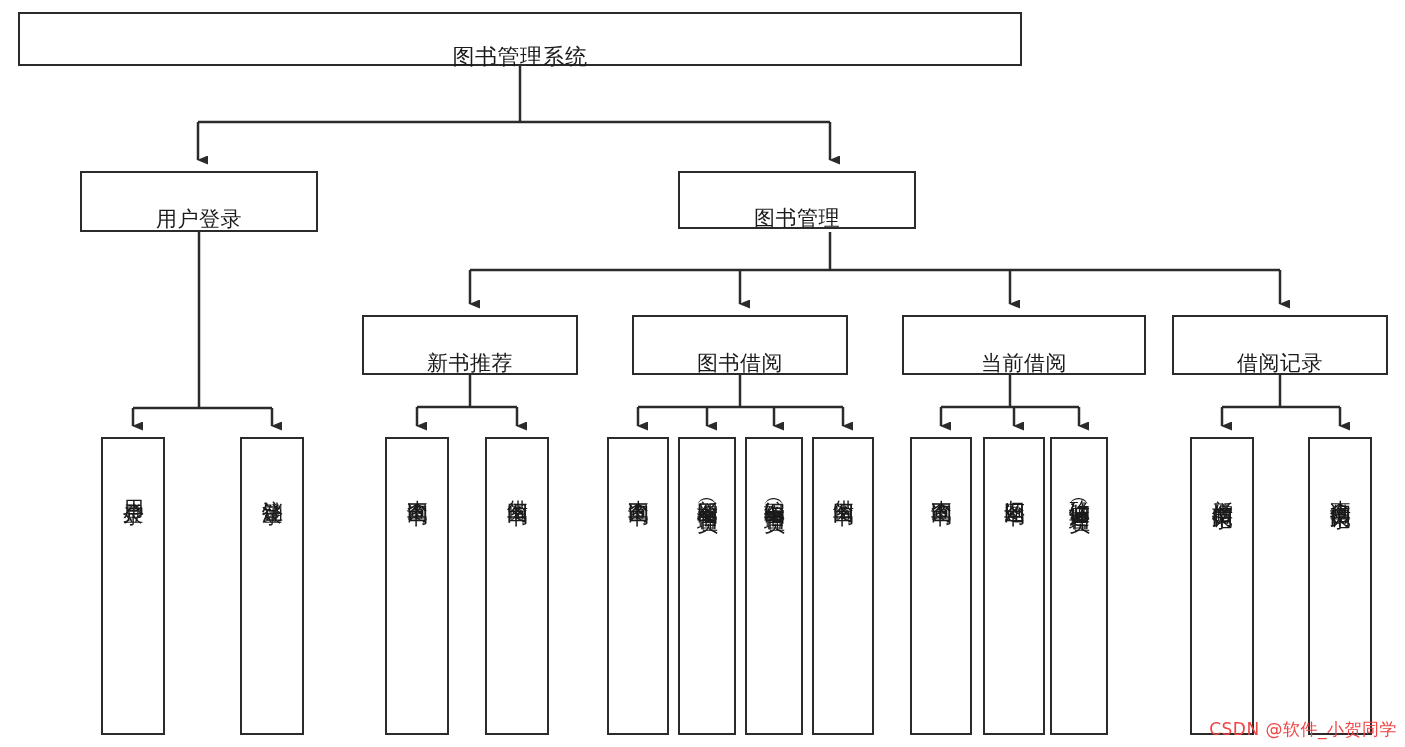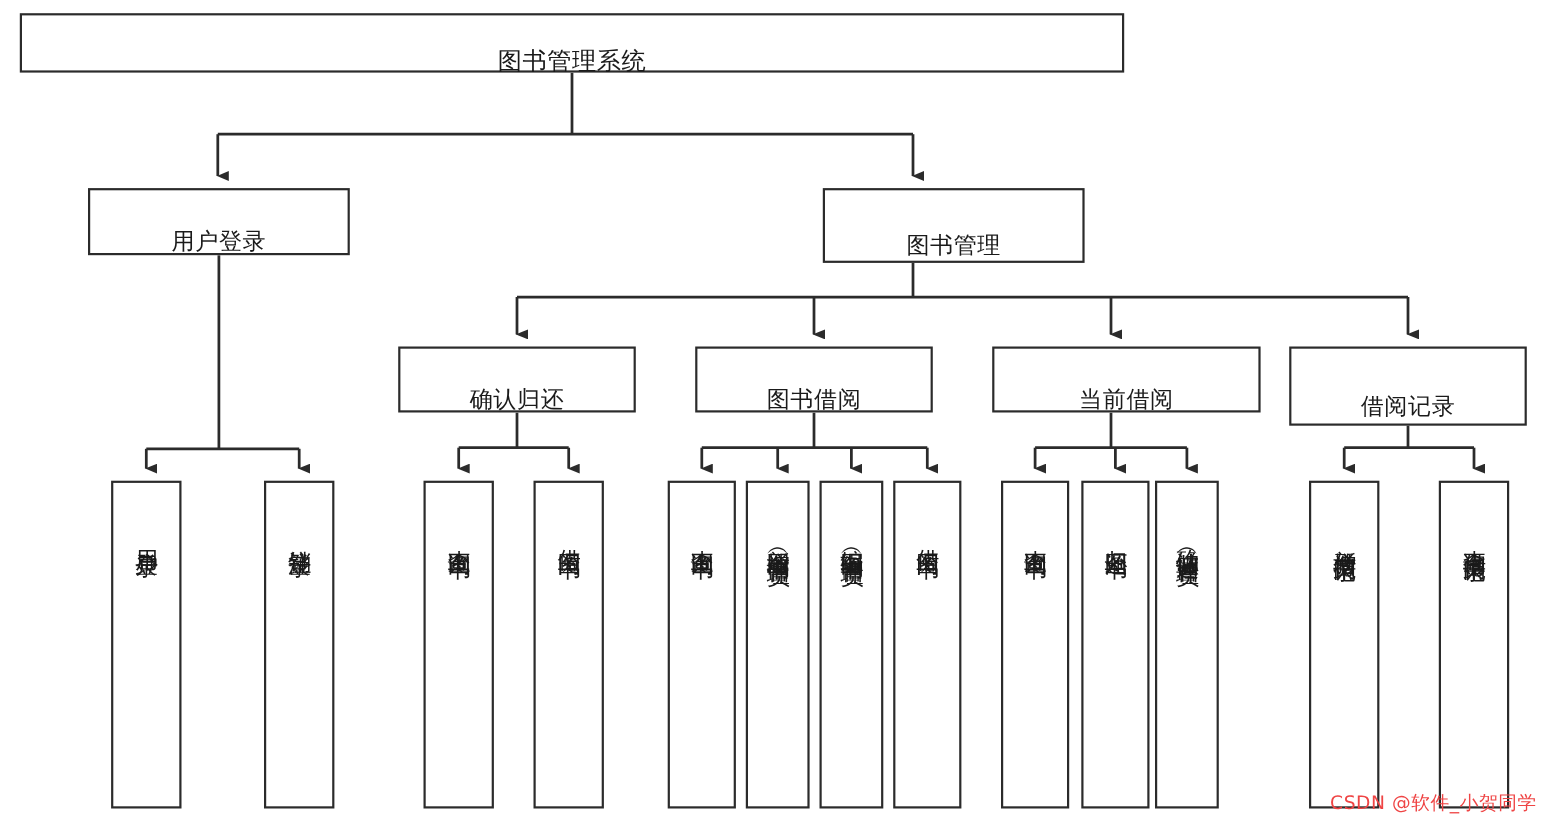--- a/index.html
+++ b/index.html
@@ -126,35 +126,35 @@
   </svg>
 
   <div class="node horiz title" style="left: 18px; top: 12px; width: 1004px; height: 54px;">
     <span class="node-label">图书管理系统</span>
   </div>
 
   <div id="level1-layer">
       <div class="node horiz" style="left: 80px; top: 171px; width: 238px; height: 61px;">
         <span class="node-label">用户登录</span>
       </div>
-      <div class="node horiz" style="left: 748px; top: 171px; width: 238px; height: 68px;">
+      <div class="node horiz" style="left: 678px; top: 171px; width: 238px; height: 58px;">
         <span class="node-label">图书管理</span>
       </div>
     </div>
   <div id="level2-layer">
       <div class="node horiz" style="left: 362px; top: 315px; width: 216px; height: 60px;">
-        <span class="node-label">确认归还</span>
+        <span class="node-label">新书推荐</span>
       </div>
       <div class="node horiz" style="left: 632px; top: 315px; width: 216px; height: 60px;">
         <span class="node-label">图书借阅</span>
       </div>
       <div class="node horiz" style="left: 902px; top: 315px; width: 244px; height: 60px;">
         <span class="node-label">当前借阅</span>
       </div>
-      <div class="node horiz" style="left: 1172px; top: 315px; width: 216px; height: 72px; justify-content: center;">
+      <div class="node horiz" style="left: 1172px; top: 315px; width: 216px; height: 60px; justify-content: center;">
         <span class="node-label">借阅记录</span>
       </div>
     </div>
   <div id="leaf-layer">
       <div class="node vert" style="left: 101px; top: 437px; width: 64px; height: 298px;">
         <span class="node-label">用户登录</span>
       </div>
       <div class="node vert" style="left: 240px; top: 437px; width: 64px; height: 298px;">
         <span class="node-label">注销登录</span>
       </div>

